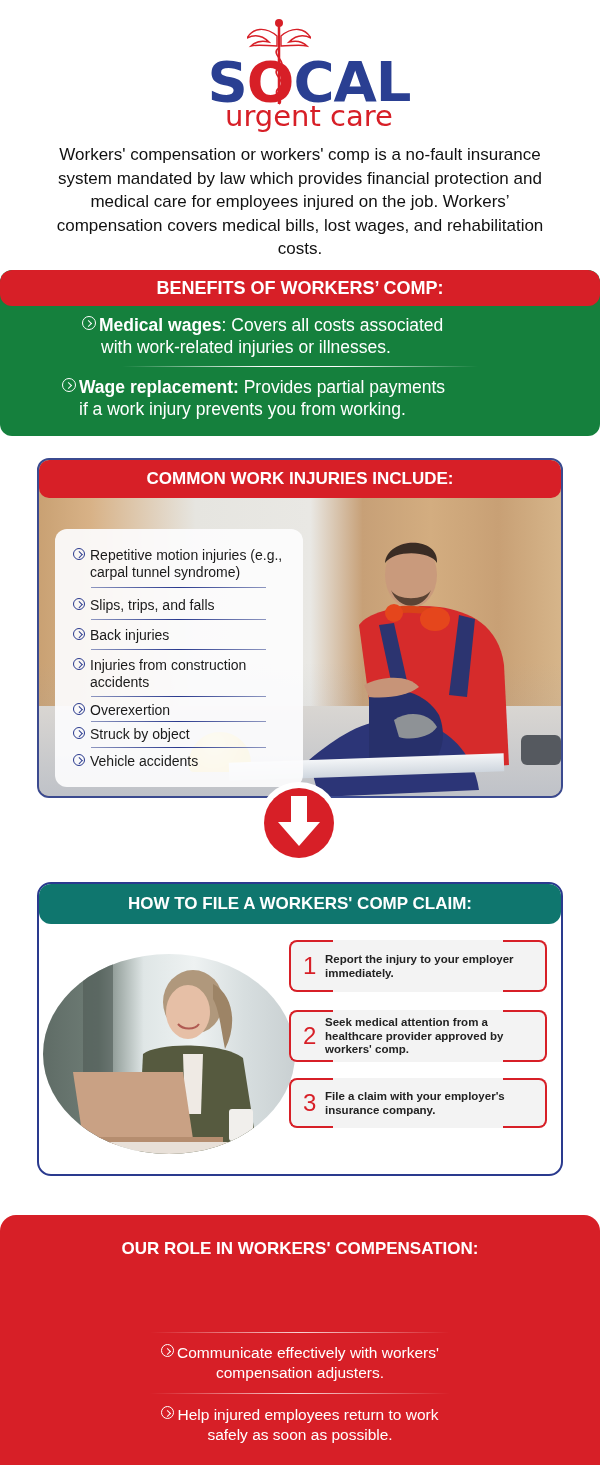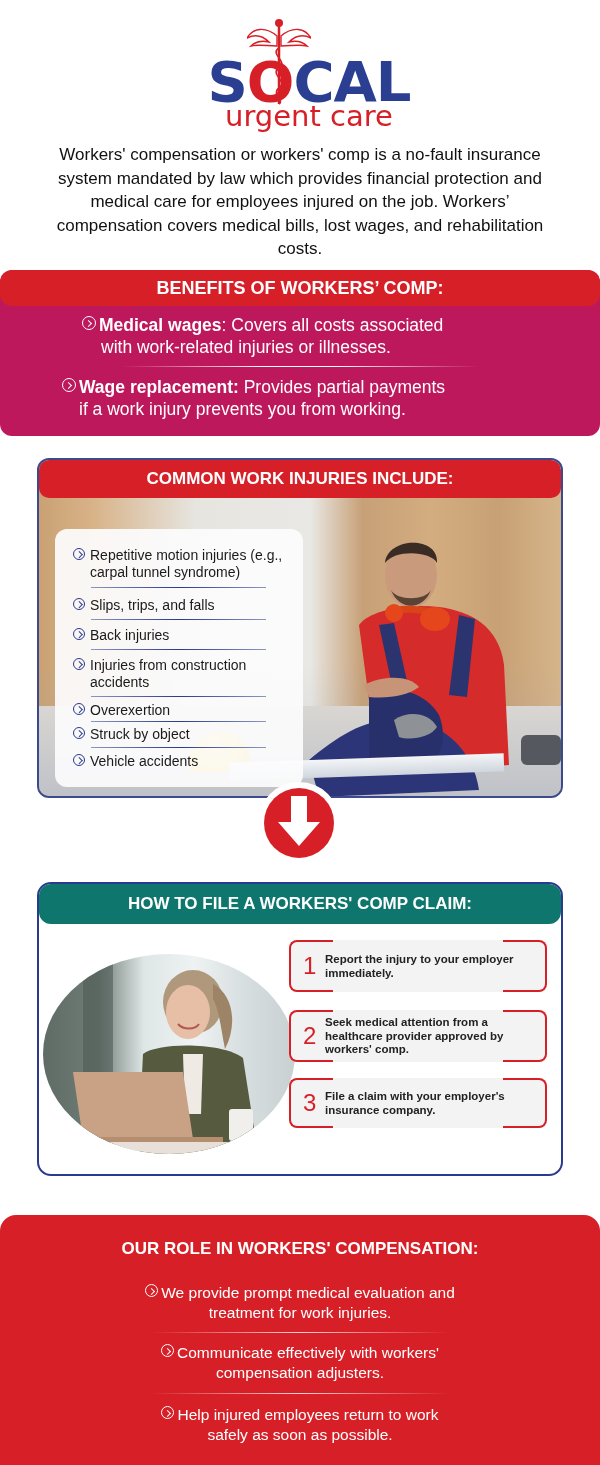--- a/index.html
+++ b/index.html
@@ -22,21 +22,21 @@
 
   
   .intro {
     position: absolute; left: 40px; top: 143px; width: 520px; text-align: center;
     font-size: 17px; line-height: 23.6px; color: #111;
   }
 
   
   .benefits {
     position: absolute; left: 0; top: 270px; width: 600px; height: 166px;
-    background: #be185d; border-radius: 12px; overflow: hidden;
+    background: #15803d; border-radius: 12px; overflow: hidden;
   }
   .benefits .head {
     height: 36px; background: #d71f27; border-radius: 12px; color: #fff;
     font-weight: bold; font-size: 18px; text-align: center; line-height: 36px;
   }
   .benefits .item { position: absolute; color: #fff; font-size: 17.5px; line-height: 22px; }
   .benefits .item b { font-weight: bold; }
   .benefits .item1 { left: 82px; top: 44px; width: 440px; }
   .benefits .item2 { left: 62px; top: 106px; width: 470px; }
   .benefits .divider {
@@ -281,23 +281,20 @@
   <div class="step" style="top:194px; height:50px">
     <div class="corner l"></div>
       <div class="corner r"></div>
     <span class="num">3</span>
     <span class="txt">File a claim with your employer's insurance company.</span>
   </div>
 </section>
 
 <section class="role">
   <div class="title">OUR ROLE IN WORKERS' COMPENSATION:</div>
-  <div class="item" style="top:68px">
-    <span class="chev"></span><span>We provide prompt medical evaluation and</span><br><span>treatment for work injuries.</span>
-  </div>
   <div class="sep" style="top:117px"></div>
   <div class="item" style="top:128px">
     <span class="chev"></span><span>Communicate effectively with workers'</span><br><span>compensation adjusters.</span>
   </div>
   <div class="sep" style="top:178px"></div>
   <div class="item" style="top:190px">
     <span class="chev"></span><span>Help injured employees return to work</span><br><span>safely as soon as possible.</span>
   </div>
 </section>
 

